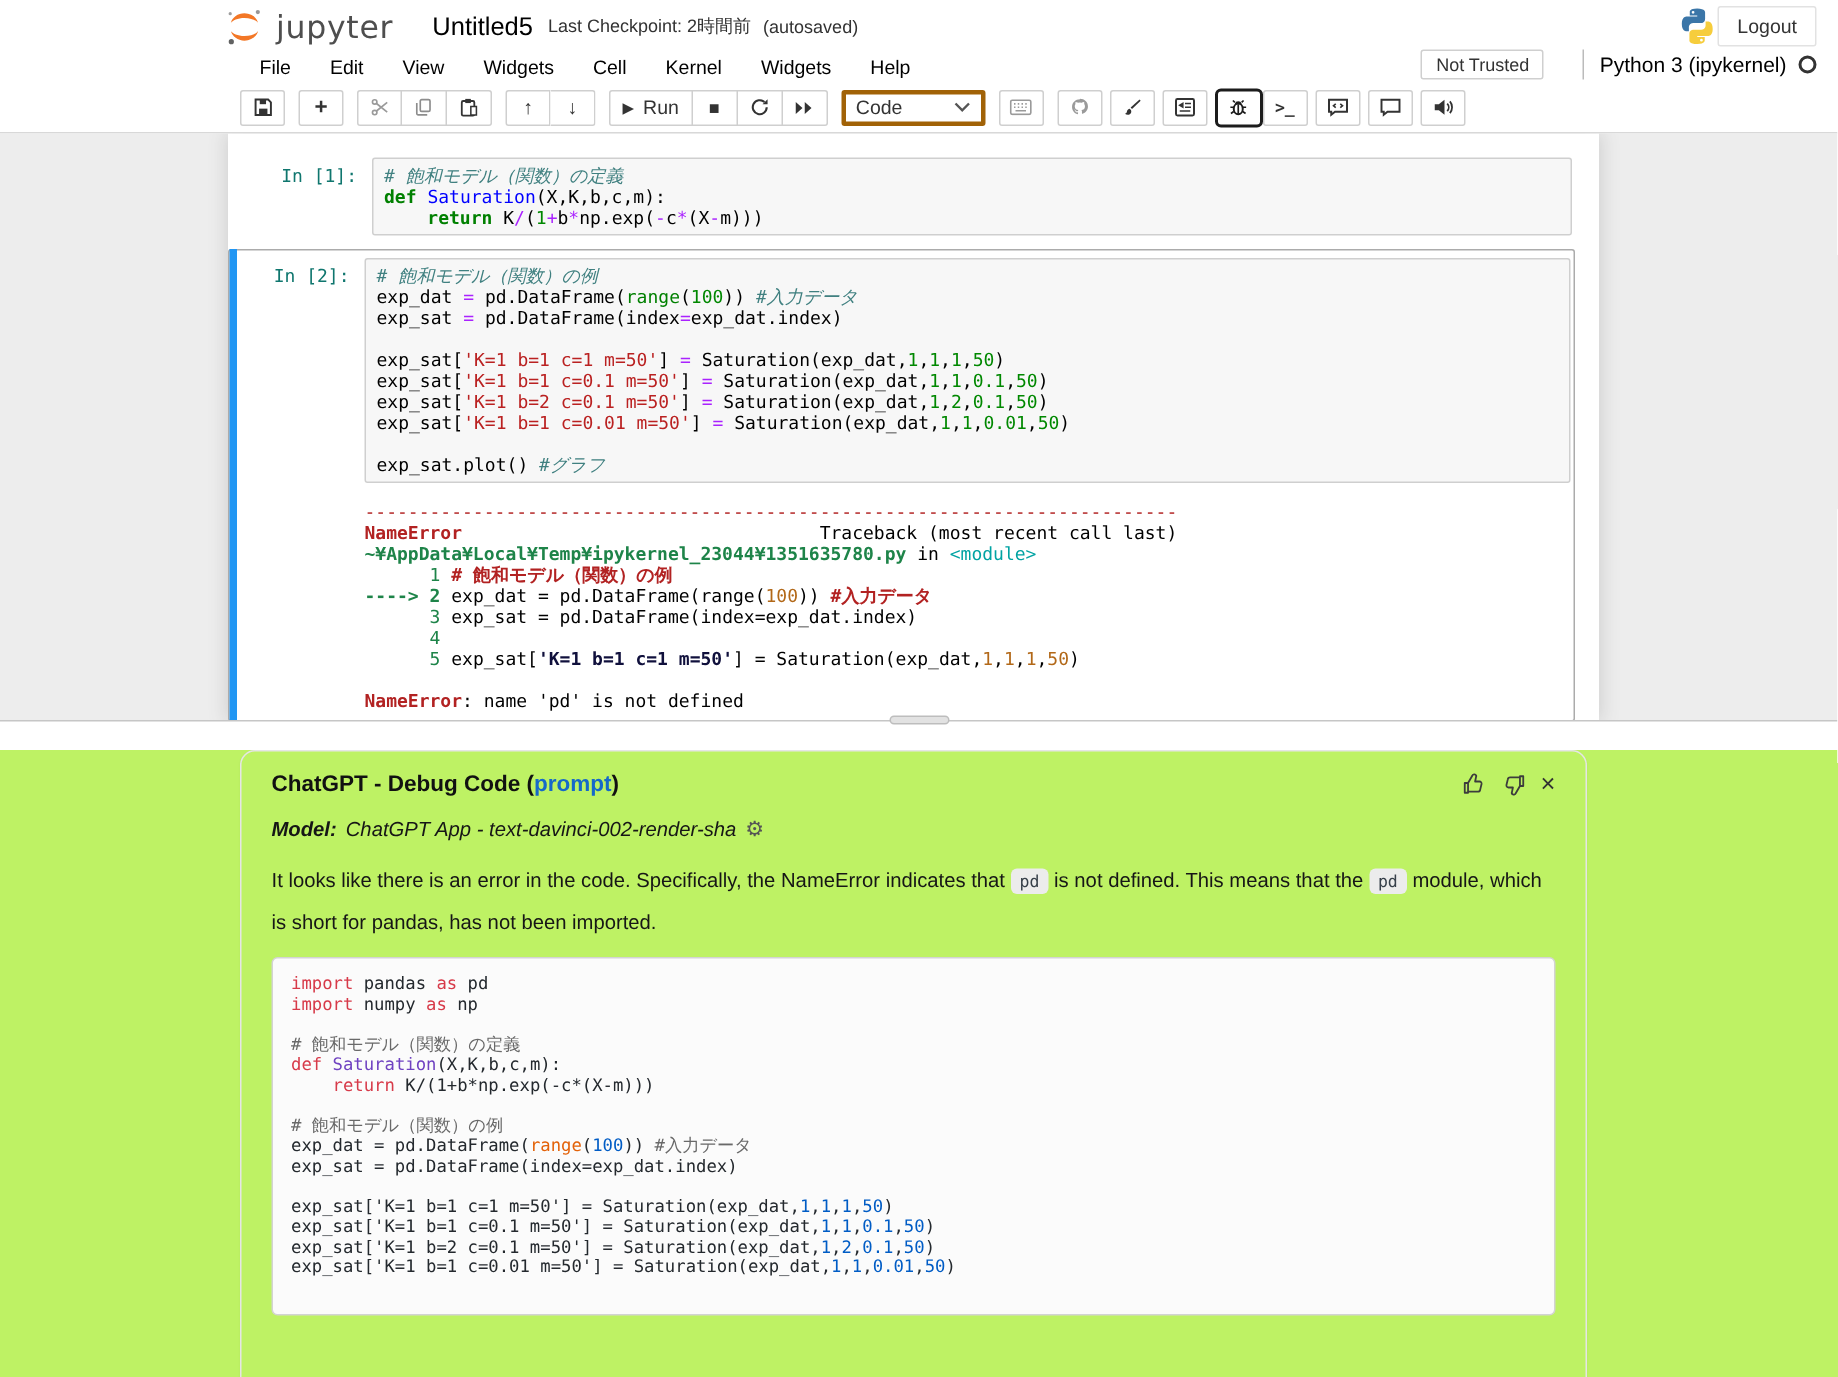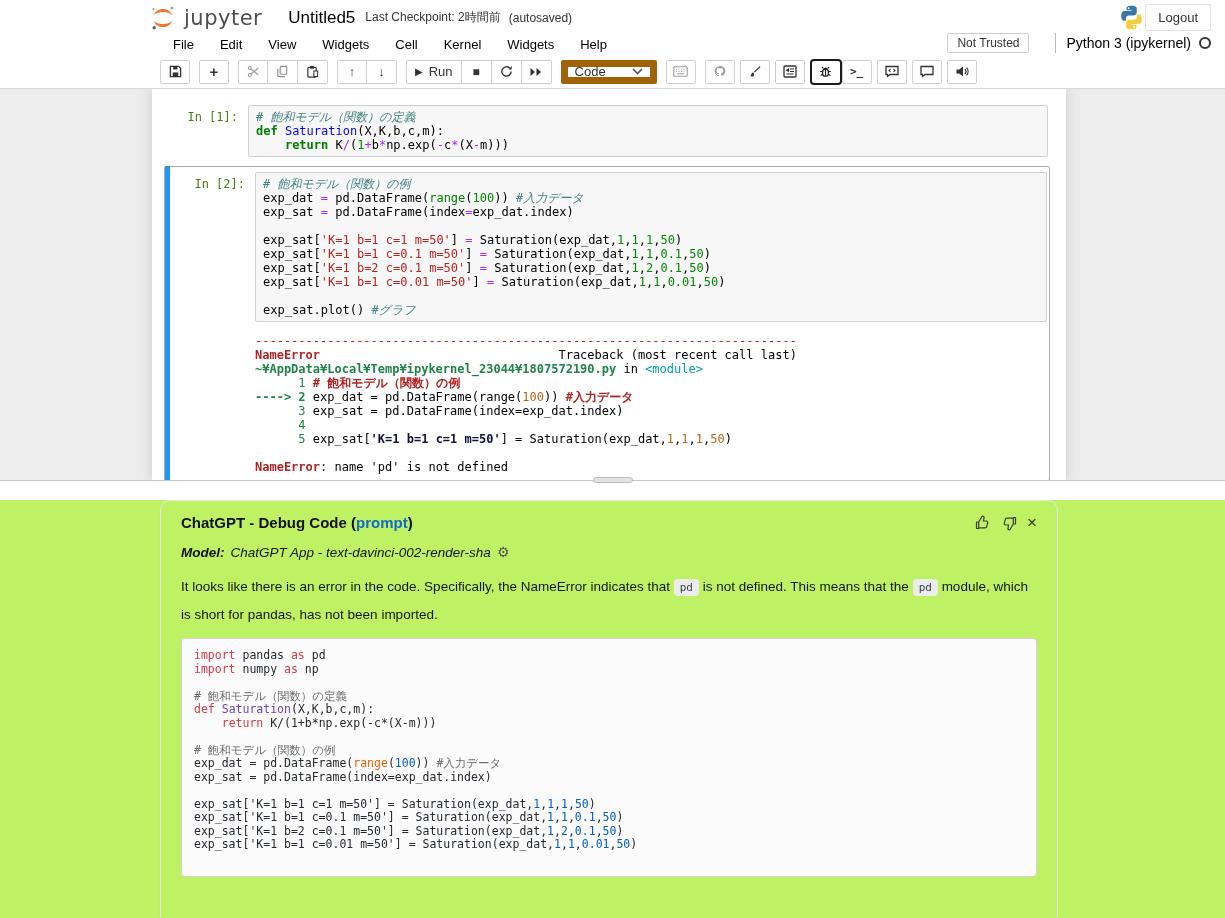--- a/index.html
+++ b/index.html
@@ -31,36 +31,36 @@
   .tbtn{min-width:30px;height:24px;background:#fff;border:1px solid #cfcfcf;
     display:flex;align-items:center;justify-content:center;cursor:pointer;color:#333;font-size:13px}
   .grp .tbtn + .tbtn{border-left:0}
   .grp .tbtn:first-child{border-radius:2px 0 0 2px}
   .grp .tbtn:last-child{border-radius:0 2px 2px 0}
   .grp .tbtn:only-child{border-radius:2px}
   .tbtn.solo{border-radius:2px;margin-right:5px}
   .tbtn.run{padding:0 8px;gap:6px}
   .tbtn.dim svg, .tbtn.dim{color:#a0a0a0}
   .tbtn.active{border:2px solid #1c1c1c;border-radius:4px;height:26px;min-width:32px}
-  .cm-select{height:24px;border:7px solid #a16207;border-radius:2px;background:#fff;
+  .cm-select{height:24px;border:3px solid #a16207;border-radius:2px;background:#fff;
     width:96px;display:flex;align-items:center;justify-content:space-between;
     padding:0 7px;font-size:13px;color:#333;margin-right:9px;cursor:pointer}
   .uarrow{font-size:13px;font-weight:bold}
   
   .nb-bg{height:391px;background:#ededed;position:relative;overflow:hidden}
   .nb-container{position:absolute;left:152px;top:0;width:914px;height:100%;
     background:#fff;box-shadow:0 0 12px 1px rgba(87,87,87,.2);padding:16px 0 0 0;overflow:hidden}
   .cellrow{display:flex;padding:0 18px 0 16px;margin-bottom:9px}
   .promptcol{width:80px;flex:none;text-align:right;padding:5px 10px 0 0;
-    font-family:"DejaVu Sans Mono",monospace;font-size:12px;color:#4d7c0f;white-space:nowrap}
+    font-family:"DejaVu Sans Mono",monospace;font-size:12px;color:#0f766e;white-space:nowrap}
   .inputbox{flex:1;border:1px solid #cfcfcf;border-radius:2px;background:#f7f7f7;
     padding:4px 7px;cursor:text}
   .code, .errout{font-family:"DejaVu Sans Mono",monospace;font-size:12px;line-height:14px;color:#000}
   .code div, .errout div{white-space:pre}
-  .selcell{position:relative;margin:0 16px 0 12px;border:1px solid #ababab;border-radius:2px;
+  .selcell{position:relative;margin:0 16px 0 0;border:1px solid #ababab;border-radius:2px;
     padding:5px 2px 6px 0}
   .selbar{position:absolute;left:0;top:-1px;bottom:-1px;width:5px;background:#2196f3}
   .selcell .cellrow{padding:0 0 0 10px;margin-bottom:6px}
   .outrow{display:flex;padding:6px 0 0 10px}
   
   .ck{color:#008000;font-weight:bold}
   .cd{color:#0000ff}
   .co{color:#aa22ff}
   .cn{color:#080}
   .cs{color:#ba2121}
@@ -337,21 +337,21 @@
               <div>&nbsp;</div>
               <div><span>exp_sat.plot() </span><span class="cc">#グラフ</span></div>
             </div>
         </div>
       </div>
       <div class="outrow">
         <div class="promptcol"></div>
         <div class="errout">
             <div><span class="ar">---------------------------------------------------------------------------</span></div>
             <div><span class="arb">NameError</span><span>                                 Traceback (most recent call last)</span></div>
-            <div><span class="agb">~¥AppData¥Local¥Temp¥ipykernel_23044¥1807572190.py</span><span> in </span><span class="ac">&lt;module&gt;</span></div>
+            <div><span class="agb">~¥AppData¥Local¥Temp¥ipykernel_23044¥1351635780.py</span><span> in </span><span class="ac">&lt;module&gt;</span></div>
             <div><span class="ag">      1</span><span> </span><span class="arb"># 飽和モデル（関数）の例</span></div>
             <div><span class="agb">----&gt; 2</span><span> exp_dat = pd.DataFrame(range(</span><span class="ay">100</span><span>)) </span><span class="arb">#入力データ</span></div>
             <div><span class="ag">      3</span><span> exp_sat = pd.DataFrame(index=exp_dat.index)</span></div>
             <div><span class="ag">      4</span></div>
             <div><span class="ag">      5</span><span> exp_sat[</span><span class="ab">'K=1 b=1 c=1 m=50'</span><span>] = Saturation(exp_dat,</span><span class="ay">1</span><span>,</span><span class="ay">1</span><span>,</span><span class="ay">1</span><span>,</span><span class="ay">50</span><span>)</span></div>
             <div>&nbsp;</div>
             <div><span class="arb">NameError</span><span>: name 'pd' is not defined</span></div>
           </div>
       </div>
     </div>

